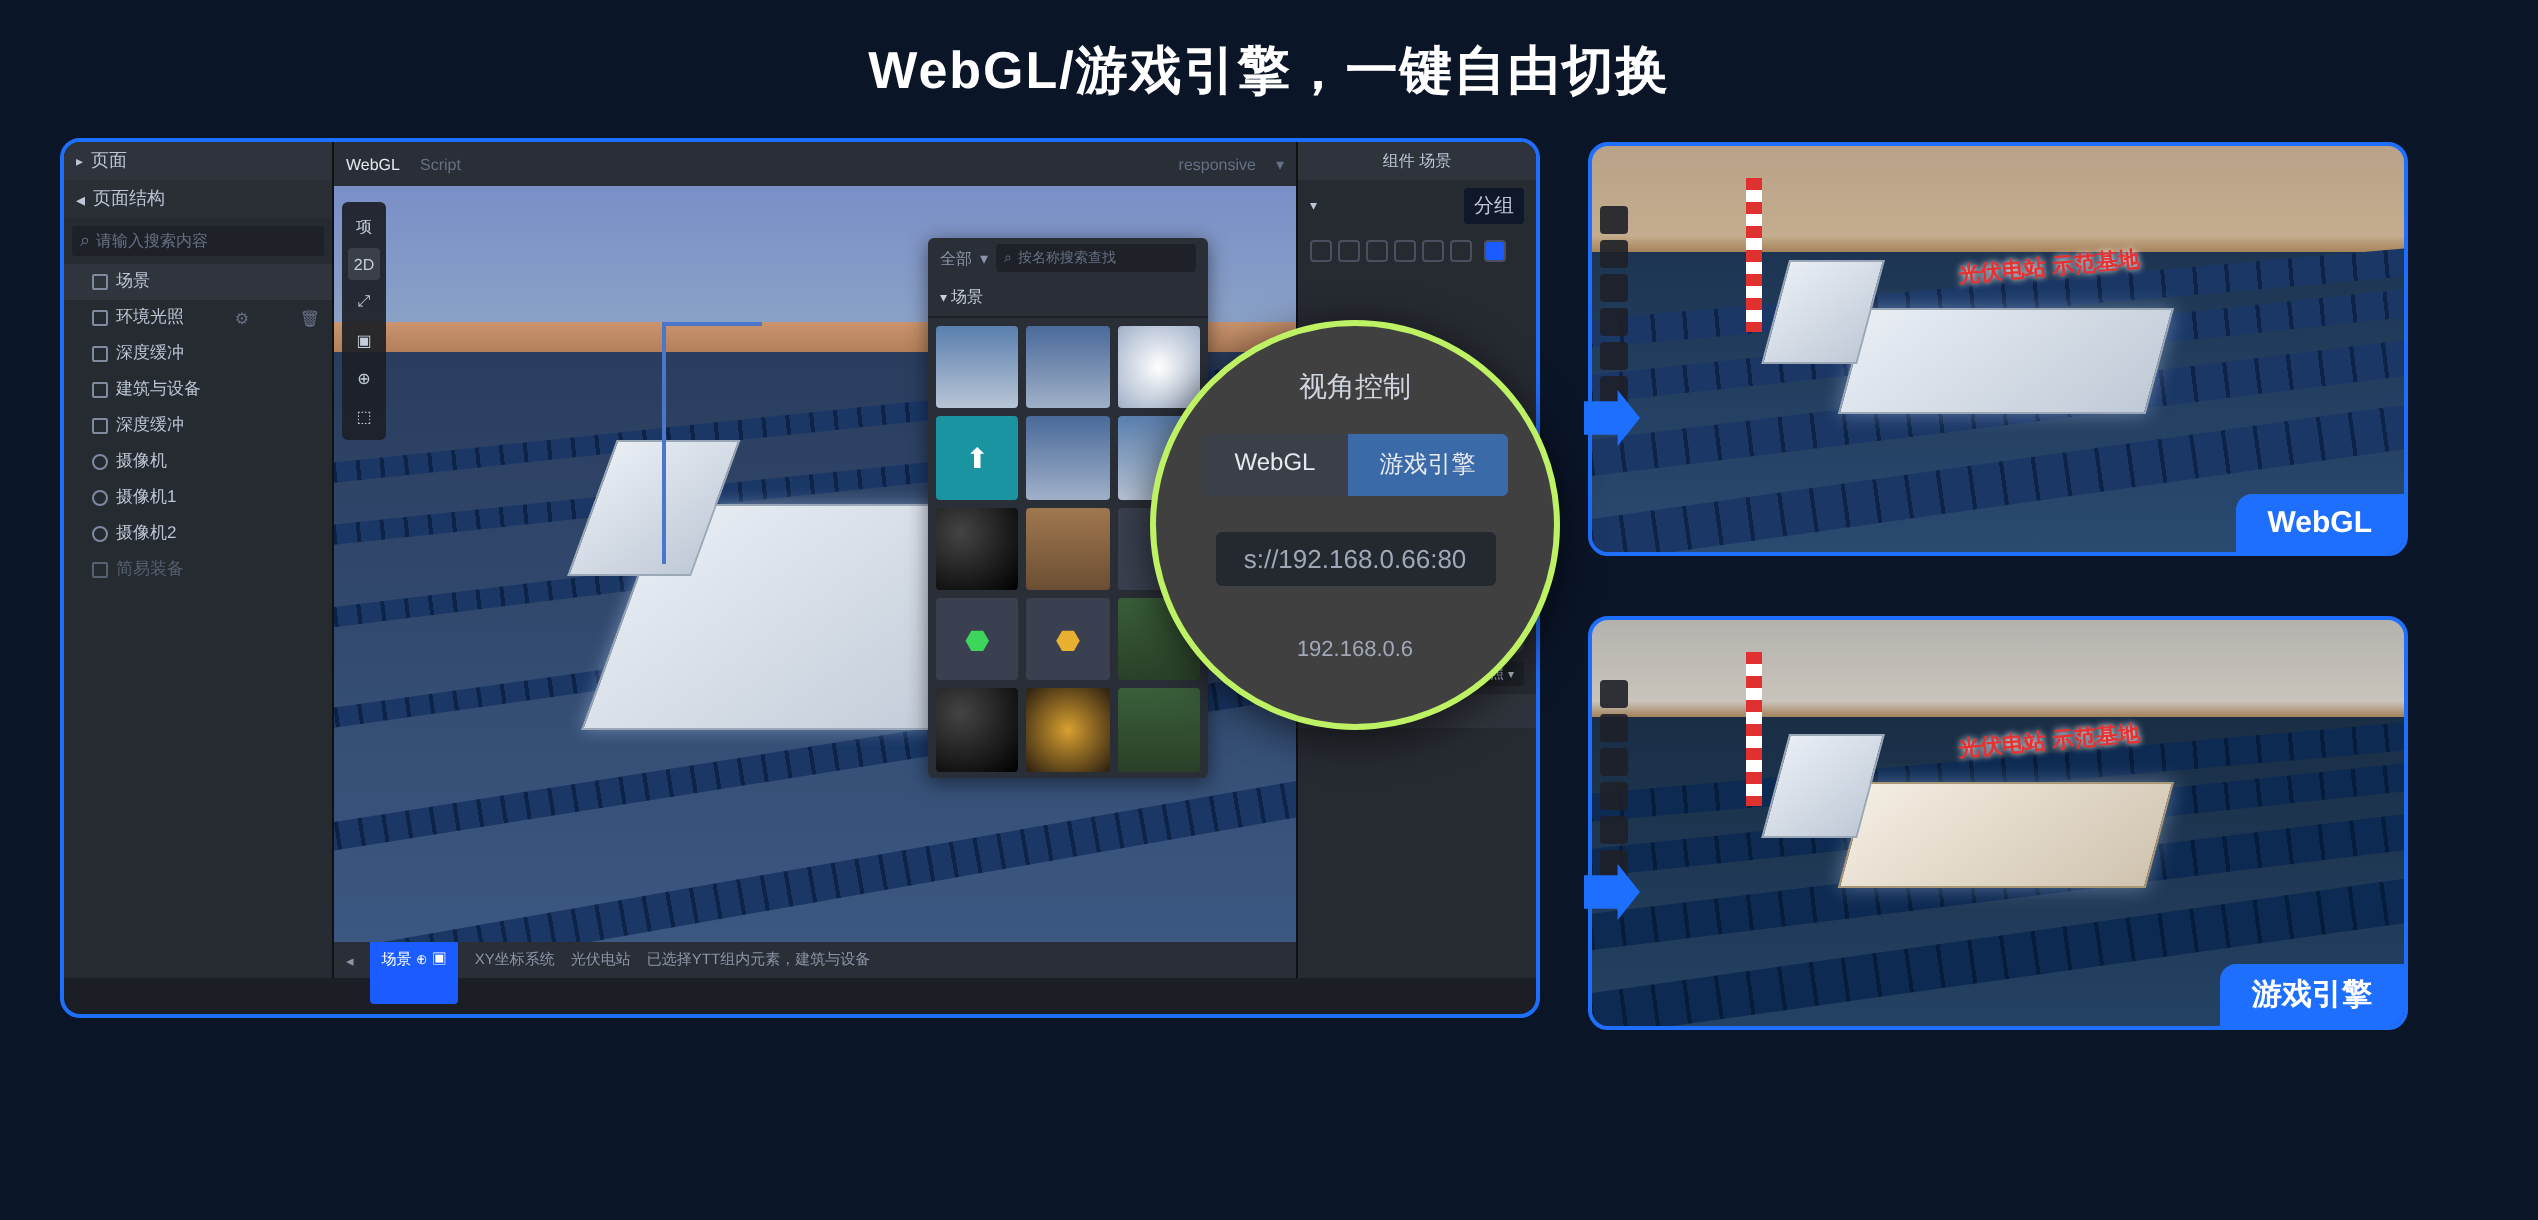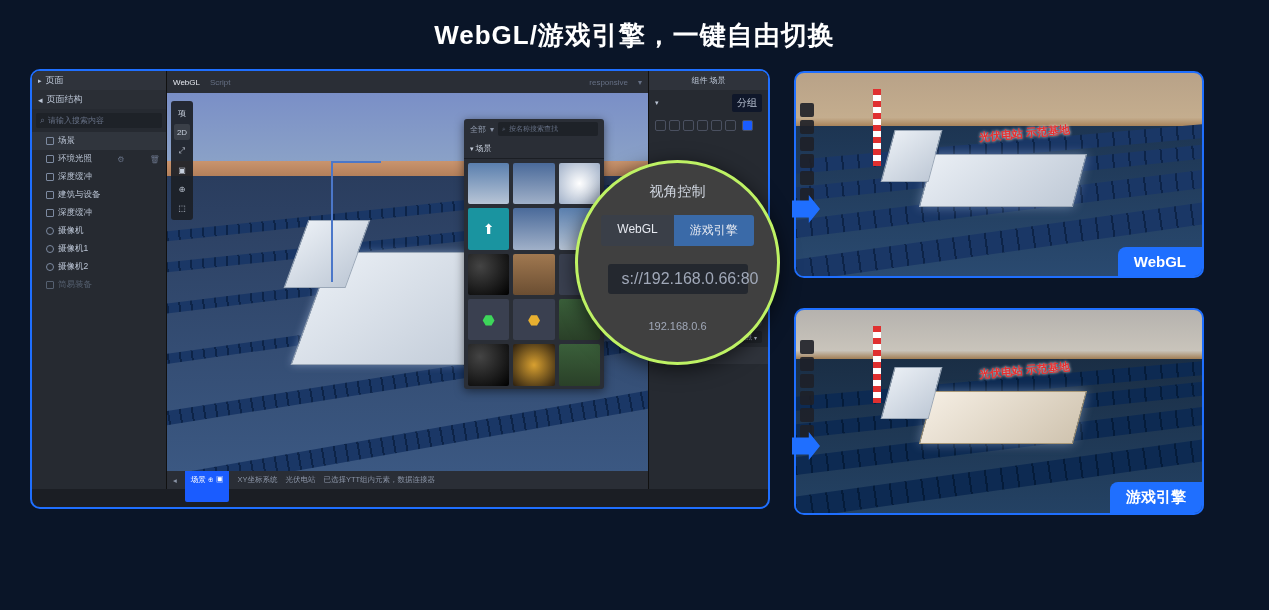--- a/index.html
+++ b/index.html
@@ -229,21 +229,21 @@
     overflow:hidden;
     display:flex;flex-direction:column;align-items:center;justify-content:center;
     color:#e6e9f0;
     text-align:center;
   }
   .zoom-hdr{font-size:14px;color:#d0d6e0;margin-bottom:14px;margin-top:-10px;}
   .zoom-tabs{display:flex;background:#3a3f48;border-radius:3px;overflow:hidden;font-size:12px;}
   .zoom-tabs div{padding:7px 16px;}
   .zoom-tabs .on{background:#3a6aa8;}
   .zoom-input{
-    margin-top:18px;font-size:16px;color:#a0a8b8;
+    margin-top:18px;font-size:13px;color:#a0a8b8;
     background:#24282f;border-radius:3px;padding:6px 14px;
     width:140px;
   }
   .zoom-input2{margin-top:26px;font-size:11px;color:#a0a8b8;}
   
   .previews{
     display:flex;flex-direction:column;gap:30px;
     width:410px;
     padding-top:2px;
   }
@@ -383,21 +383,21 @@
             <div>▣</div>
             <div>⊕</div>
             <div>⬚</div>
           </div>
         </div>
         <div class="bottom-bar">
           <span>◂</span>
           <span class="chip"><span>场景</span> <span>⊕ ▣</span></span>
           <span>XY坐标系统</span>
           <span>光伏电站</span>
-          <span>已选择YTT组内元素，数据连接器</span>
+          <span>已选择YTT组内元素，建筑与设备</span>
         </div>
       </div>
 
       <div class="inspector">
         <div class="insp-hdr">组件 场景</div>
         <div class="insp-sub">
             <span class="insp-chip">分组</span>
           </div>
         <div class="insp-icon-row">
             <span></span>

